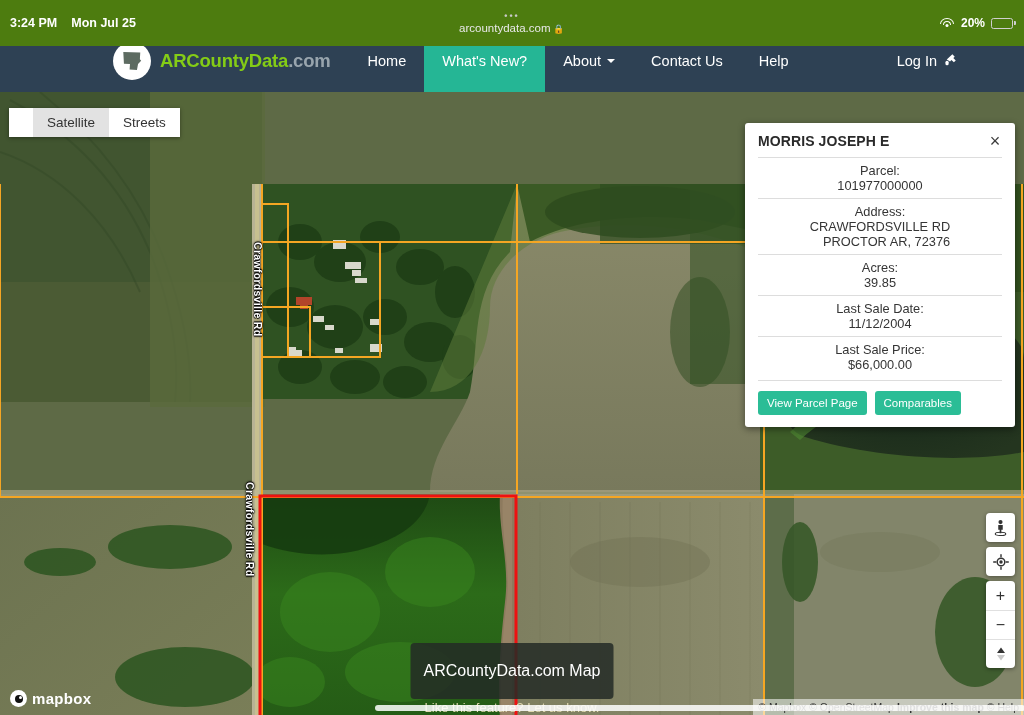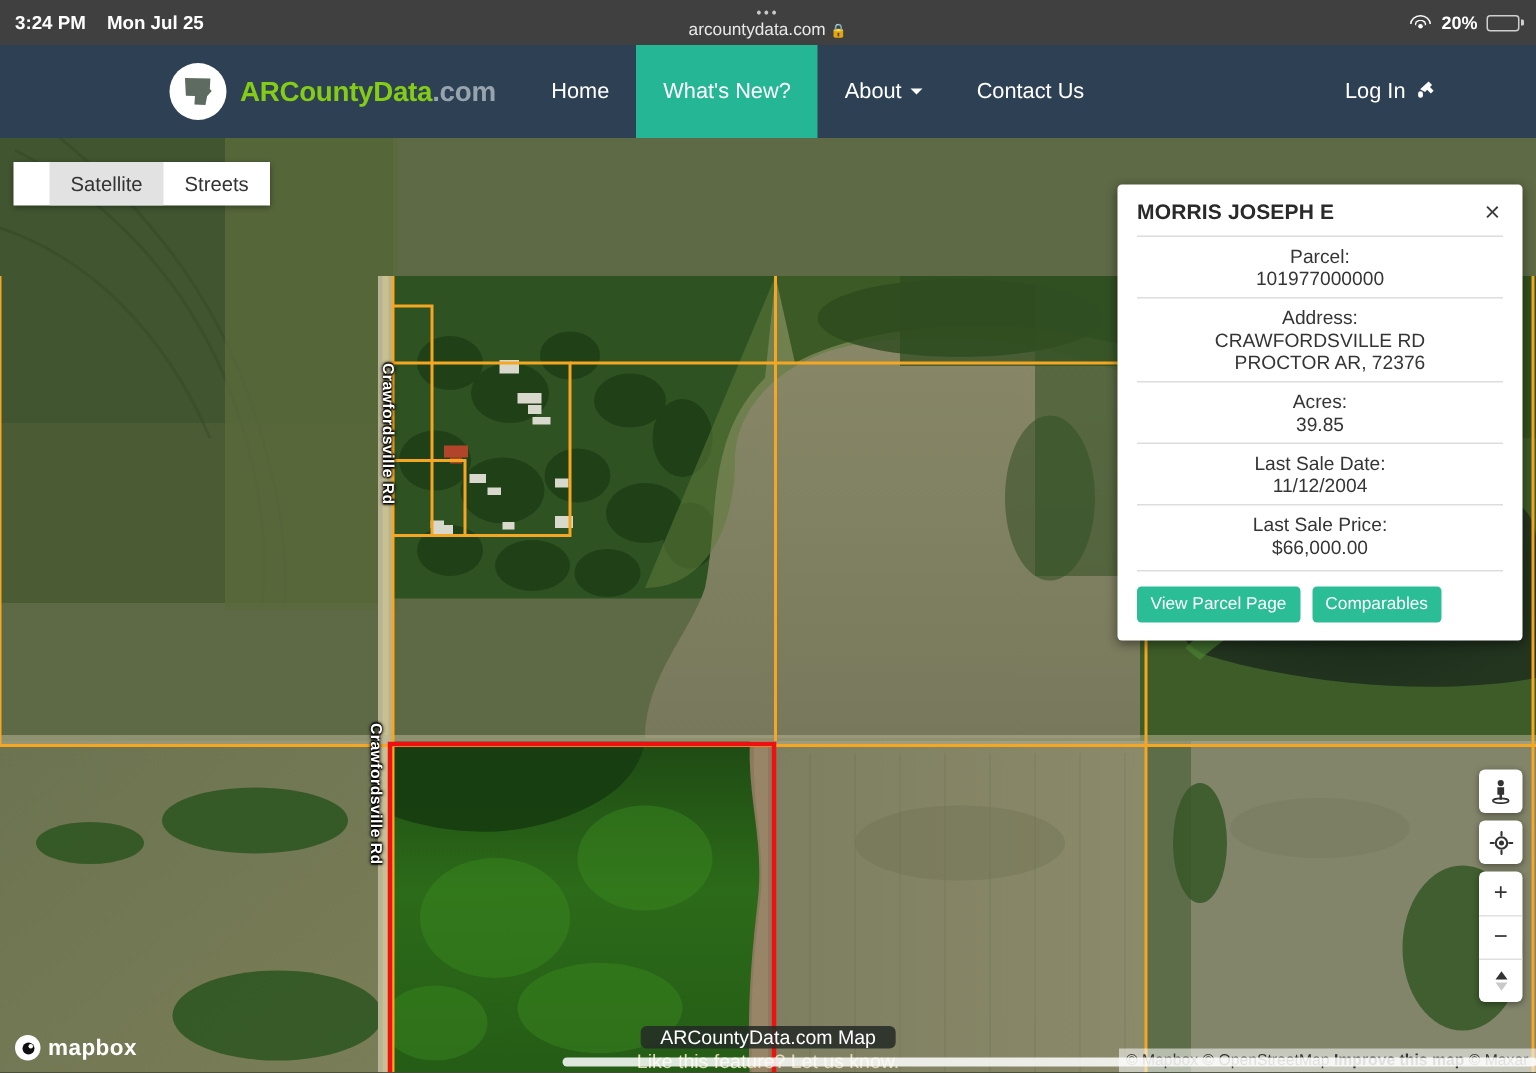--- a/index.html
+++ b/index.html
@@ -6,22 +6,22 @@
   html, body {
     width: 1024px; height: 715px;
     overflow: hidden;
     font-family: "Liberation Sans", sans-serif;
     background: #2b2b2b;
   }
   #app { position: relative; width: 1024px; height: 715px; overflow: hidden; }
 
   
   .statusbar {
-    position: absolute; top: 0; left: 0; width: 1024px; height: 30px;
-    background: #404040; color: #ffffff;
+    position: absolute; top: 0; left: 0; width: 1024px; height: 46px;
+    background: #4d7c0f; color: #ffffff;
     font-size: 12.5px; font-weight: bold;
     display: flex; align-items: center;
     z-index: 50;
   }
   .sb-left { position: absolute; left: 10px; display: flex; gap: 14px; align-items: center; }
   .sb-center { position: absolute; left: 0; width: 1024px; text-align: center; line-height: 1.05; }
   .sb-dots { font-size: 9px; letter-spacing: 2px; color: #c9c9c9; }
   .sb-url { font-size: 11.5px; font-weight: normal; color: #e8e8e8; }
   .lock-glyph { font-size: 9px; }
   .sb-right { position: absolute; right: 8px; display: flex; gap: 6px; align-items: center; font-size: 12px; }
@@ -131,22 +131,22 @@
   .attrib {
     position: absolute; right: 0; bottom: 0; z-index: 20;
     background: rgba(255,255,255,.55); color: #333;
     font-size: 10.5px; padding: 2px 5px;
   }
   .attrib b { font-weight: bold; }
 
   
   .map-tooltip {
     position: absolute; left: 50%; transform: translateX(-50%); bottom: 16px;
-    background: rgba(35,42,38,.85); color: #fff; font-size: 13px;
-    padding: 0 13px; border-radius: 4px; z-index: 22; white-space: nowrap;
+    background: rgba(35,42,38,.85); color: #fff; font-size: 16px;
+    padding: 19px 13px; border-radius: 4px; z-index: 22; white-space: nowrap;
   }
   .feedback-text {
     position: absolute; left: 50%; transform: translateX(-50%); bottom: 0px;
     color: #e0d8b0; font-size: 13px; z-index: 21; white-space: nowrap;
   }
   .scroll-h {
     position: absolute; left: 375px; bottom: 4px; width: 650px; height: 6px;
     background: rgba(255,255,255,.85); border-radius: 3px; z-index: 23;
   }
 
@@ -207,20 +207,23 @@
       </div>
       <div class="navlink active">
         <span>What's New?</span>
       </div>
       <div class="navlink">
         <span>About</span>
         <span class="caret"></span>
       </div>
       <div class="navlink">
         <span>Contact Us</span>
+      </div>
+      <div class="navlink">
+        <span>Help</span>
       </div>
     </div>
     <div class="navright">
       <div class="login">
         <span>Log In</span>
         <span>
           <svg width="15" height="15" viewBox="0 0 16 16" aria-hidden="true">
             <path d="M4 8 L10 2.5 L12.5 5 L11 6.4 L13.6 9 L11.6 11 L9 8.4 L7.5 10 Z" fill="#ffffff"></path>
             <rect x="2.6" y="9.4" width="3.4" height="4.6" rx="1.6" fill="#ffffff"></rect>
           </svg>
@@ -468,17 +471,17 @@
           <span class="mb-dot"></span>
         </span>
       <span class="mb-word">mapbox</span>
     </div>
 
     <div class="feedback-text">Like this feature? Let us know.</div>
     <div class="map-tooltip">ARCountyData.com Map</div>
     <div class="scroll-h"></div>
 
     <div class="attrib">
-      <span>© Mapbox © OpenStreetMap </span><b>Improve this map</b><span> © Maxar</span>
+      <span>© Mapbox © OpenStreetMap </span><b>Improve this map</b><span> © Help</span>
     </div>
 
   </div>
 </div>
 
 </body></html>

